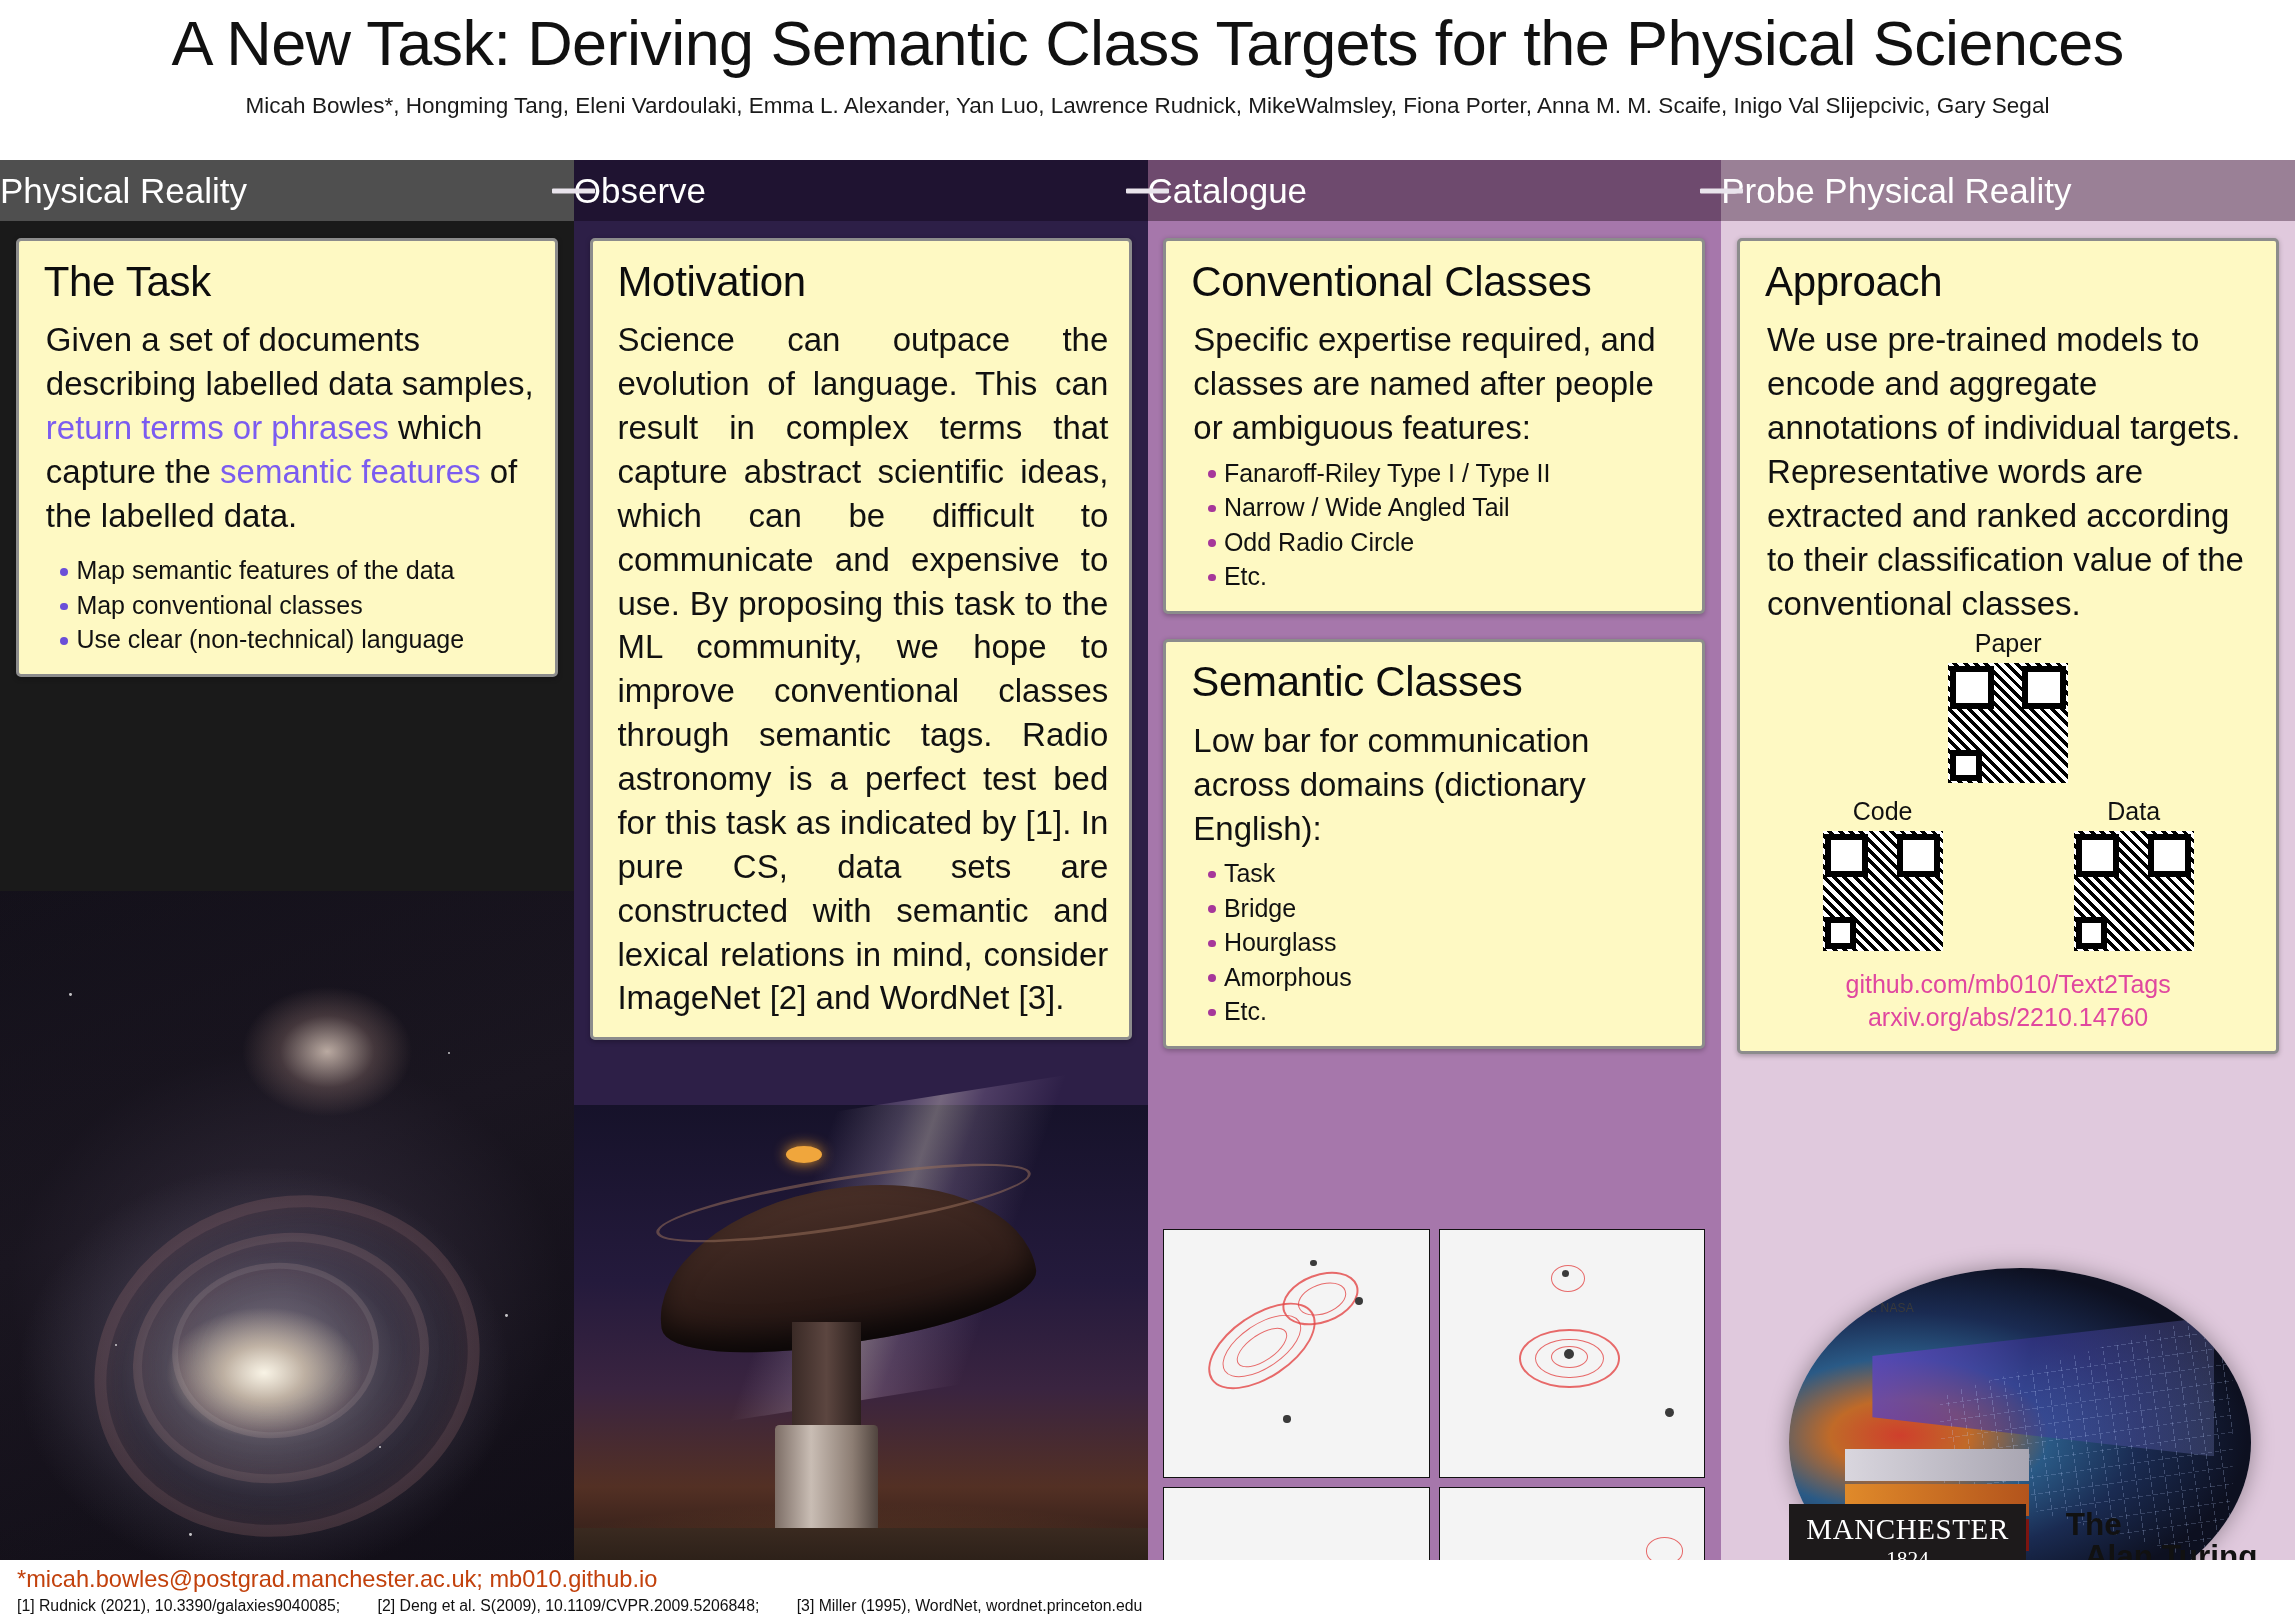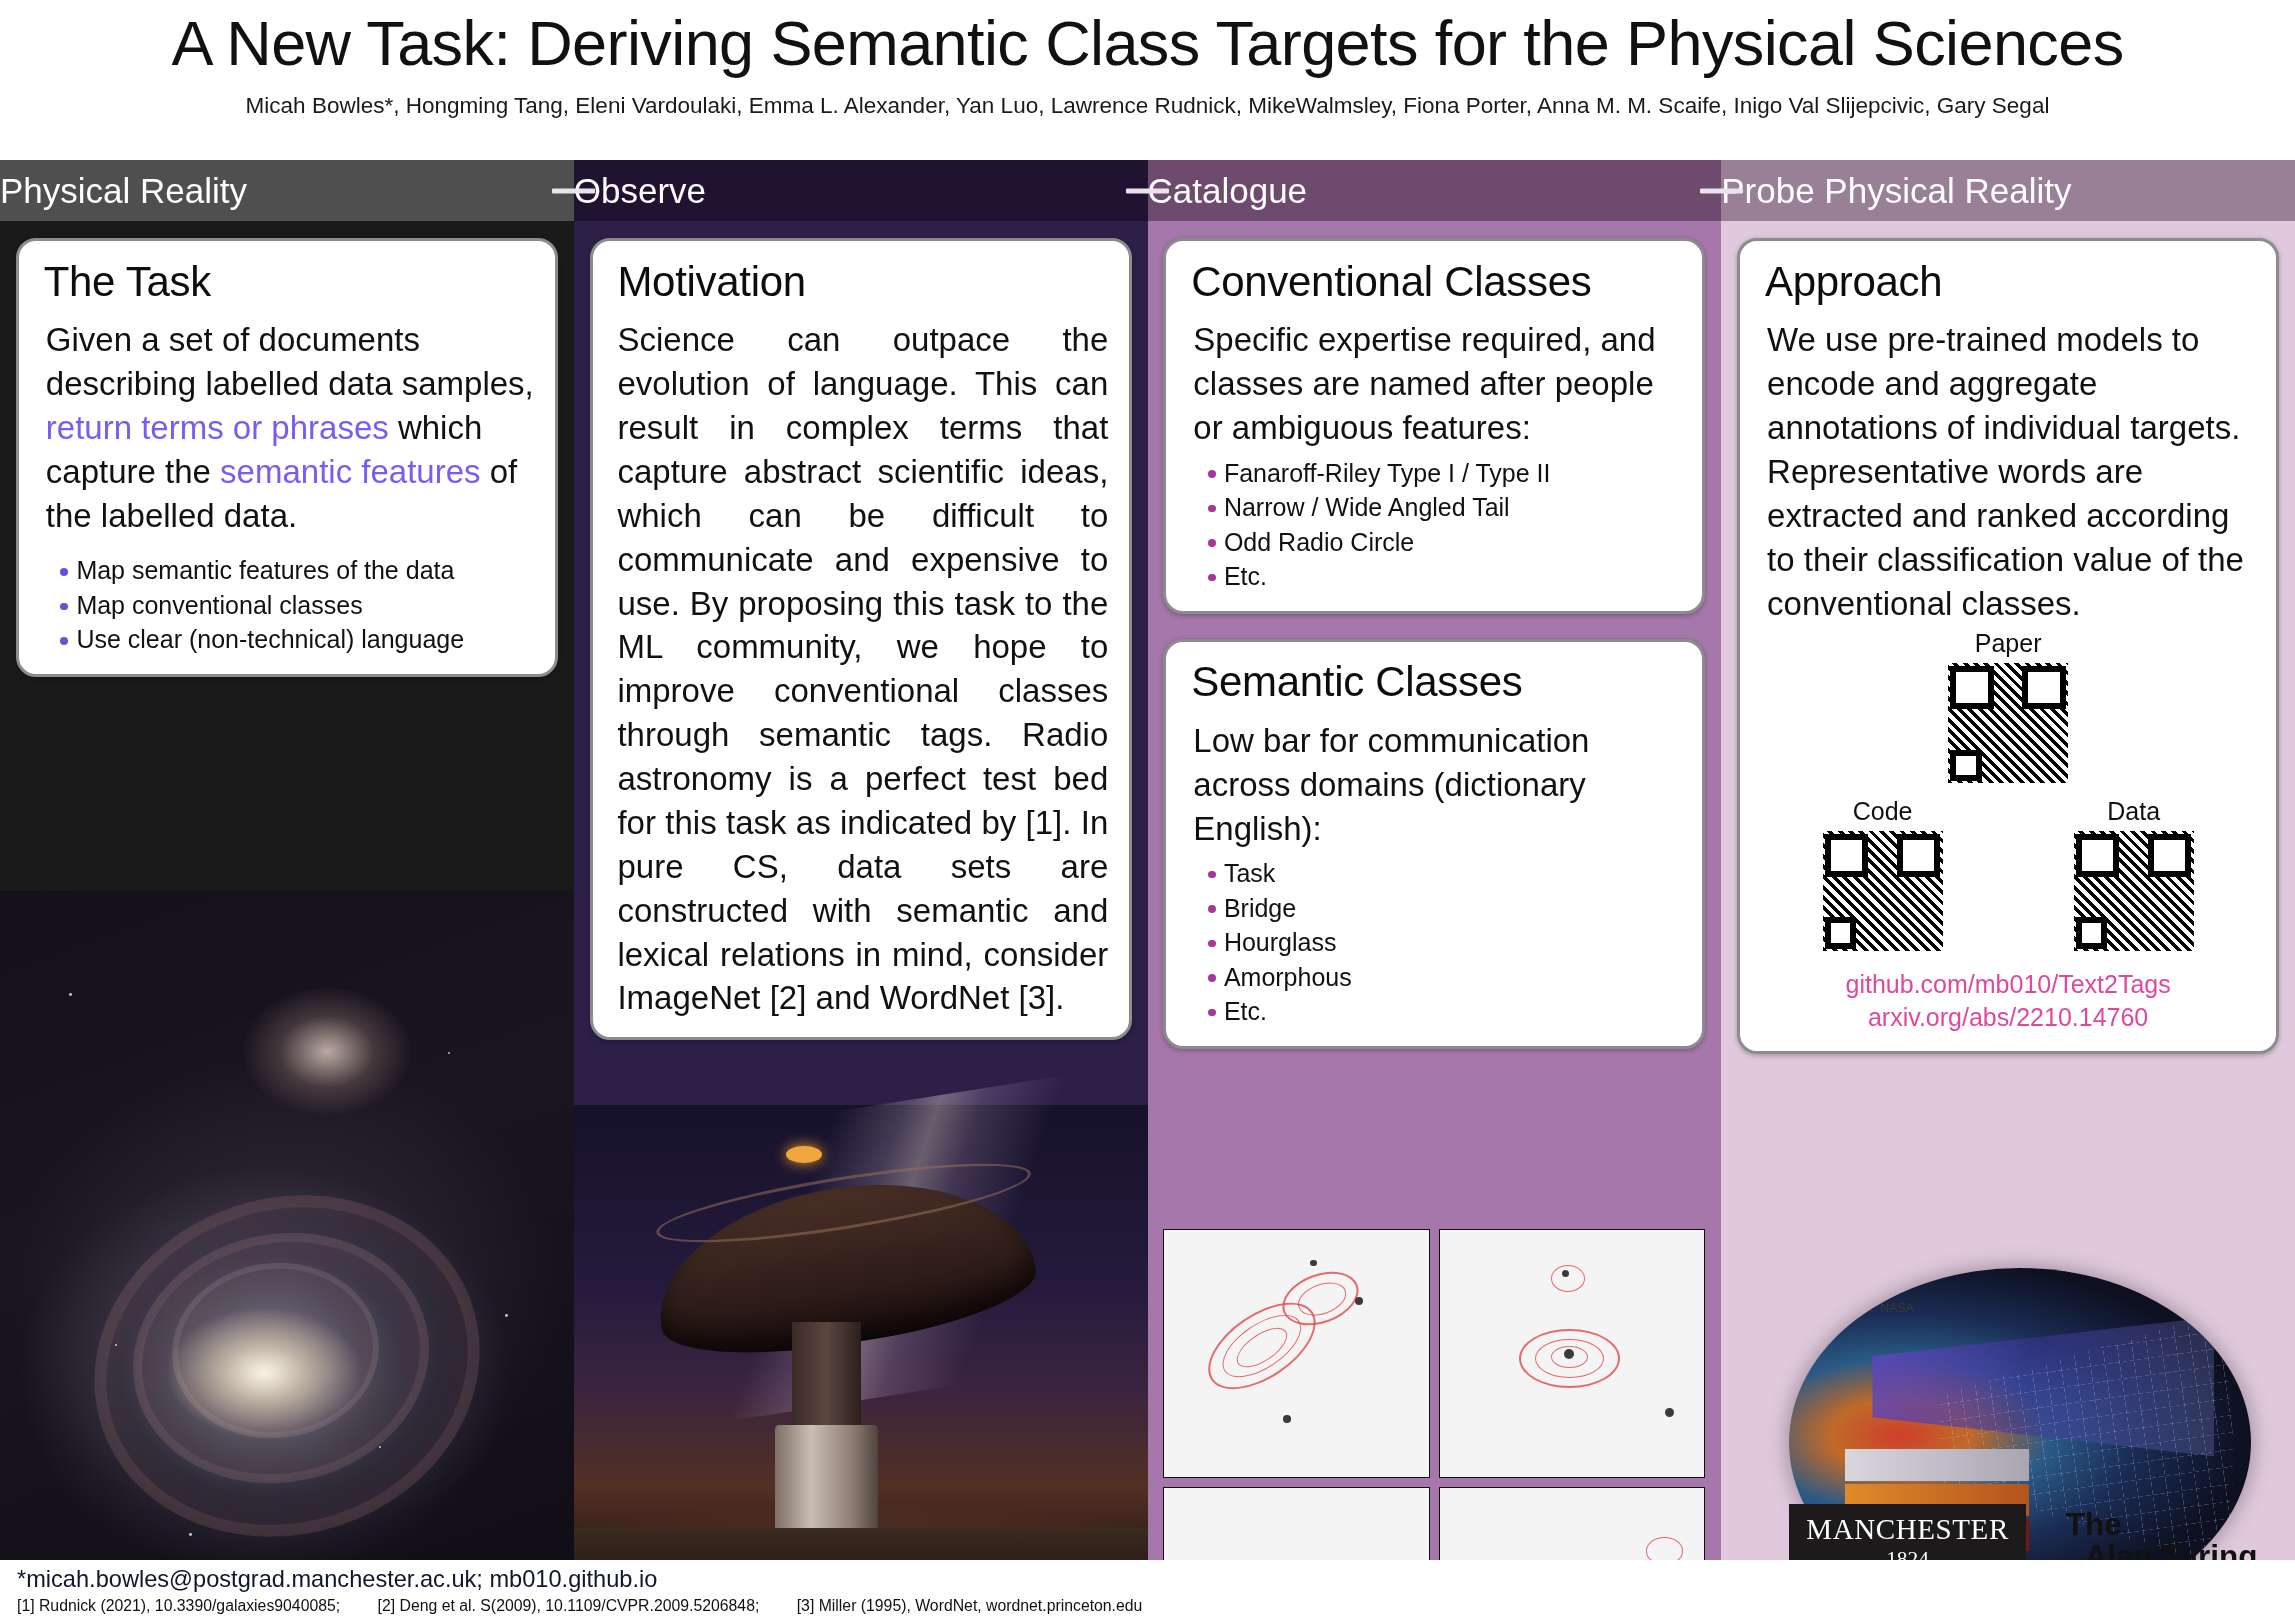--- a/index.html
+++ b/index.html
@@ -41,21 +41,21 @@
   
   .columns { display:flex; width:100%; height:1400px; }
   .col { flex:1 1 0; position:relative; overflow:hidden; }
   .c1 { background:#1a1a1a; }
   .c2 { background:#2d1f47; }
   .c3 { background:#a677ab; }
   .c4 { background:#e0c9dd; }
 
   
   .card {
-    background:#ffffff; border-radius:20px; border:3.4px solid #8c8c8c;
+    background:#fef9c3; border-radius:5px; border:3.4px solid #8c8c8c;
     margin:17px 15.8px; padding:13.5px 17px 17px 17px;
     box-shadow:0 1.7px 5.6px rgba(0,0,0,.25);
   }
   .card h2 {
     font-size:42px; font-weight:400; color:#0d0d0d;
     margin:3.4px 0 12.4px 7.9px; letter-spacing:-0.3px;
   }
   .card p {
     font-size:33px; line-height:1.33; color:#111;
     margin:0 0 0 10px;
@@ -216,21 +216,21 @@
     background:#1d1a1b; color:#fff; padding:9px 17px 5.6px 17px; text-align:center;
   }
   .uom-name { font-family:"Liberation Serif", serif; font-size:29px; letter-spacing:0.6px; }
   .uom-year { font-family:"Liberation Serif", serif; font-size:21.4px; margin-top:1.1px; }
   .uom-sub  { color:#1d1a1b; font-size:17.4px; margin-top:5.6px; text-align:center; }
   .turing { color:#111; font-size:31.5px; font-weight:700; line-height:1.02; }
   .turing .ind { margin-left:19px; }
 
   
   .footer { position:absolute; left:0; bottom:0; width:100%; height:61px; background:#fff; }
-  .contact { position:absolute; left:17px; top:5.6px; font-size:23.6px; color:#0f172a; }
+  .contact { position:absolute; left:17px; top:5.6px; font-size:23.6px; color:#c2410c; }
   .refs { position:absolute; left:17px; top:37px; font-size:15.8px; color:#111; white-space:nowrap; }
   .refs span { margin-right:33px; }
 </style>
 </head>
 <body>
 
 <div class="header">
   <div class="poster-title">A New Task: Deriving Semantic Class Targets for the Physical Sciences</div>
   <div class="authors">Micah Bowles*, Hongming Tang, Eleni Vardoulaki, Emma L. Alexander, Yan Luo, Lawrence Rudnick, MikeWalmsley, Fiona Porter, Anna M. M. Scaife, Inigo Val Slijepcivic, Gary Segal</div>
 </div>

